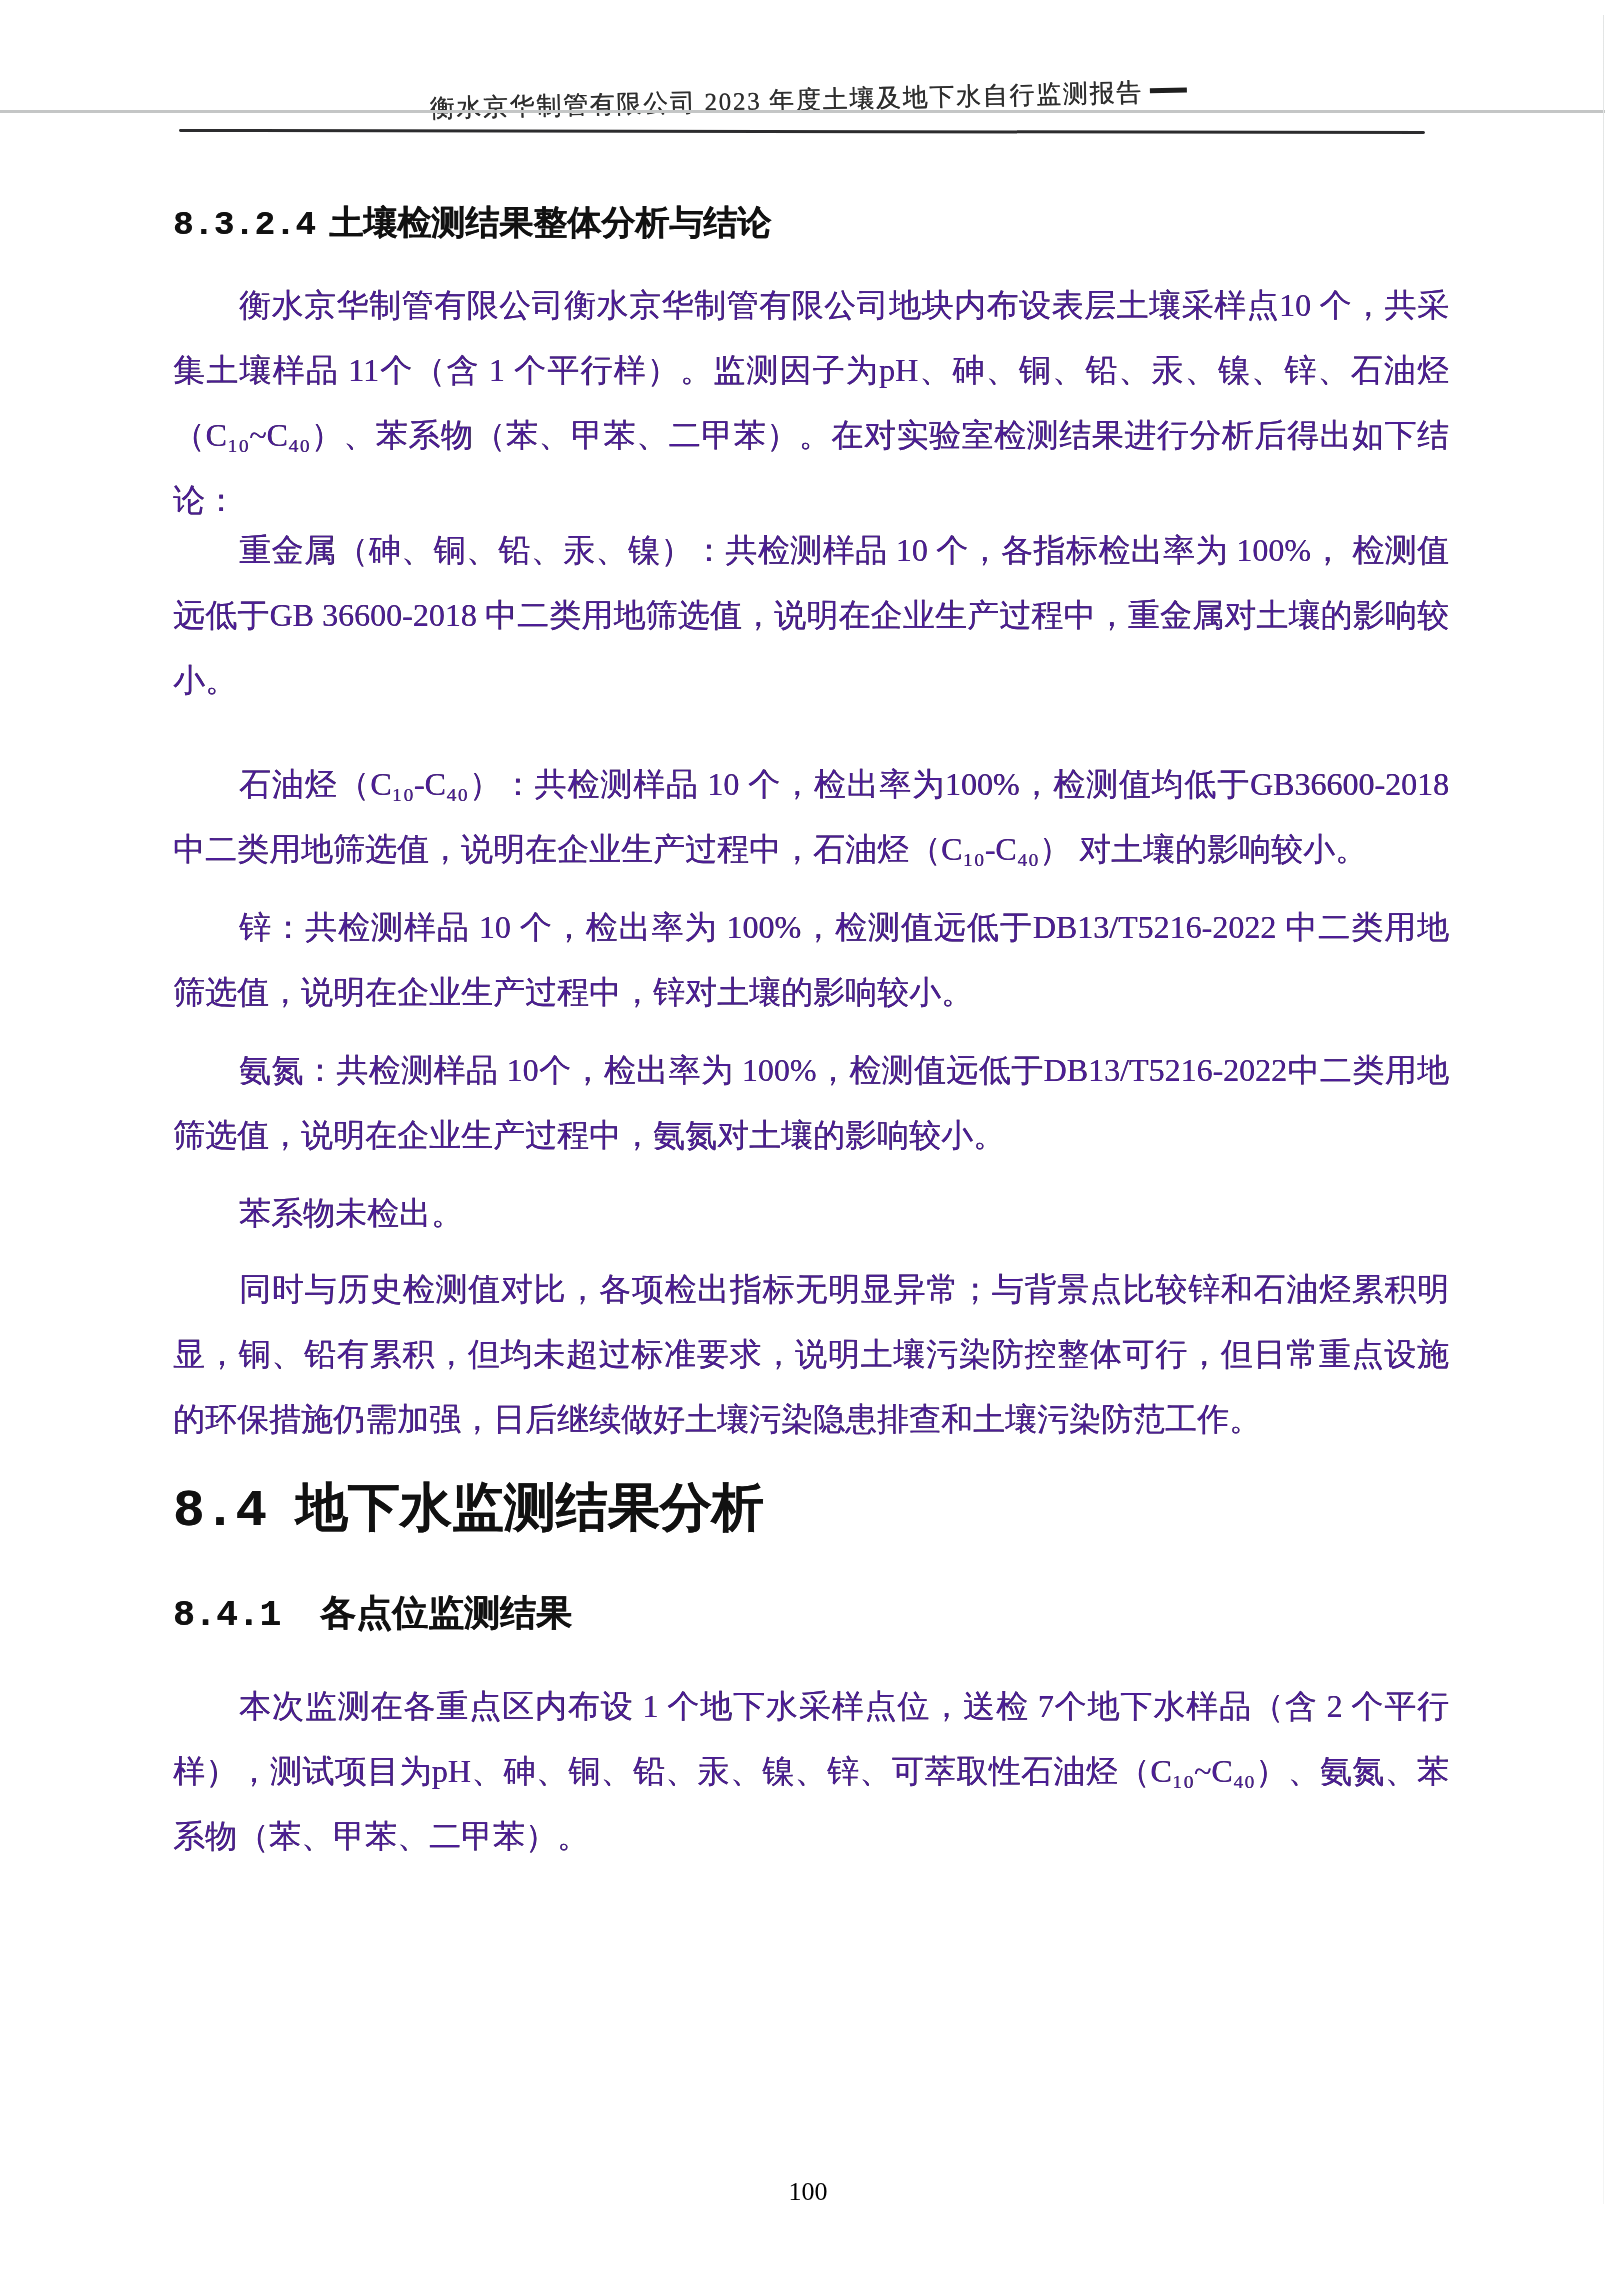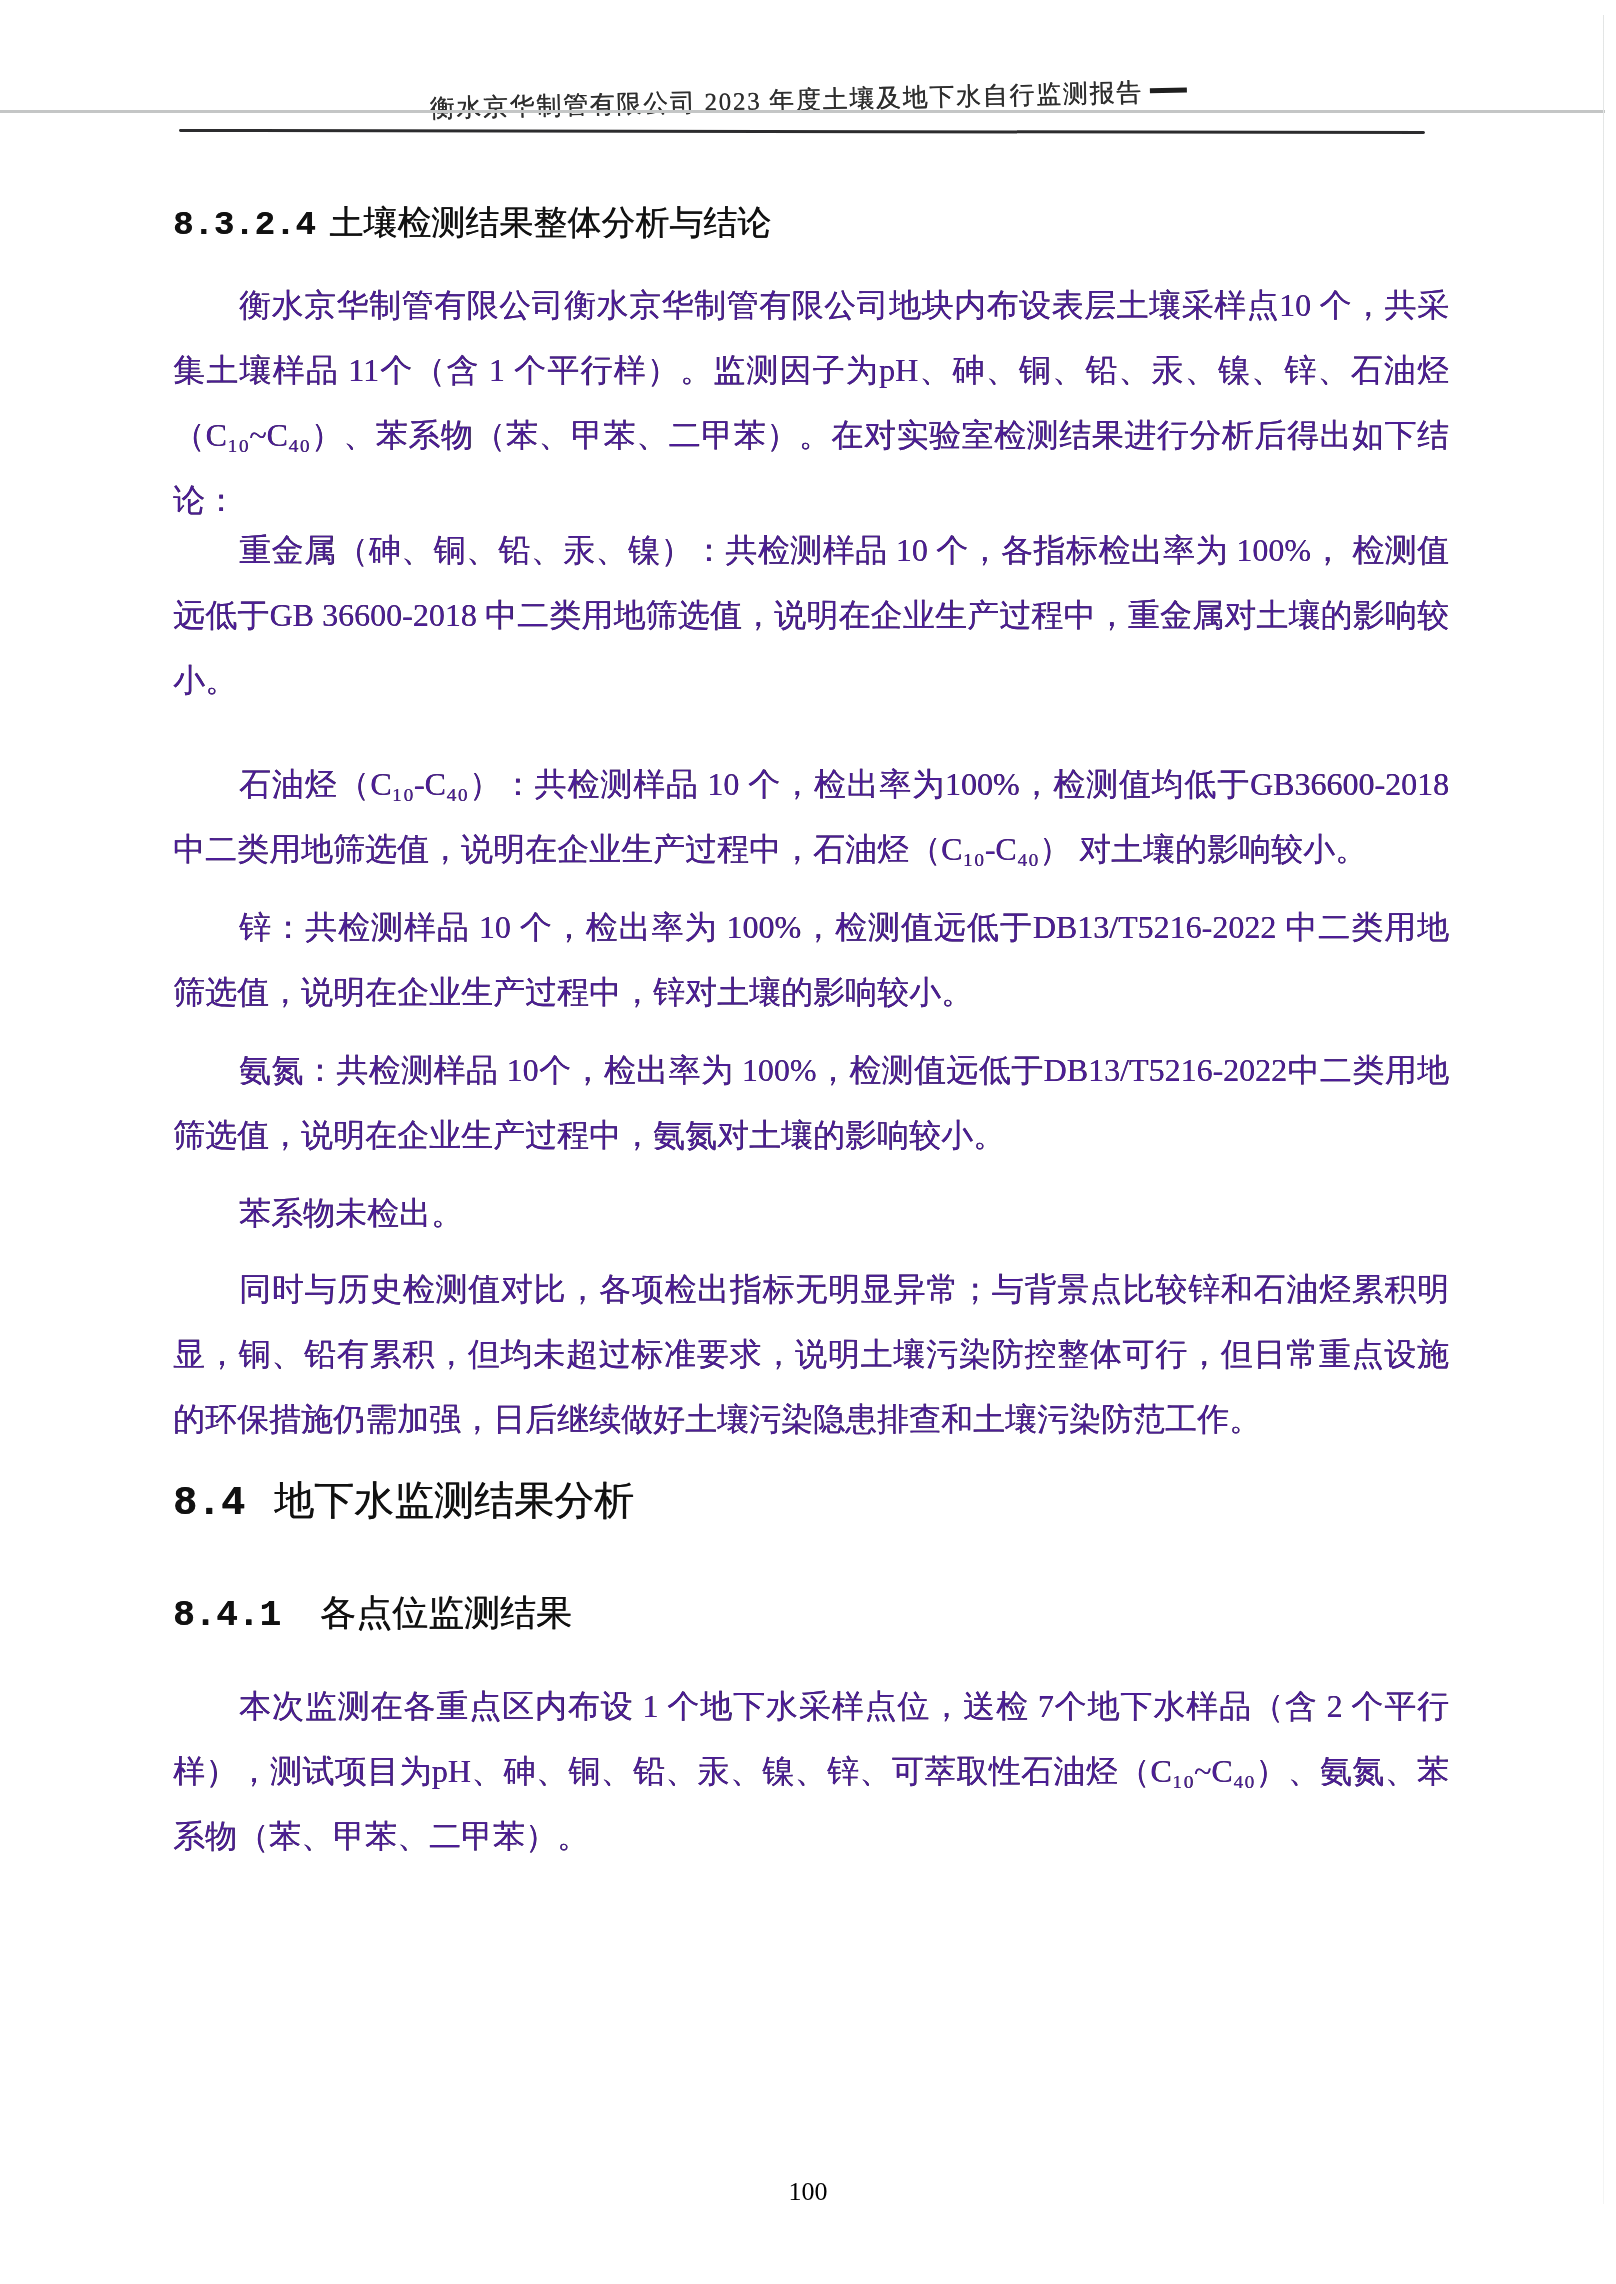--- a/index.html
+++ b/index.html
@@ -74,25 +74,25 @@
     white-space: nowrap;
     color: #111;
     text-shadow: 0.4px 0.4px 0 #222;
   }
   .h-num {
     font-family: Liberation Mono, monospace;
     font-weight: bold;
   }
   .h-text {
     font-family: "Liberation Sans", "DejaVu Sans", sans-serif;
-    font-weight: normal;
+    font-weight: bold;
   }
   .h4-sec { top: 200px; font-size: 34px; }
   .h4-sec .h-num { margin-right: 13.5px; }
-  .h2-sec { top: 1473px; font-size: 40px; }
+  .h2-sec { top: 1473px; font-size: 52px; }
   .h2-sec .h-num { margin-right: 29px; }
   .h3-sec { top: 1589px; font-size: 36px; }
   .h3-sec .h-num { margin-right: 39px; }
 
   
   .para {
     position: absolute;
     left: 173px;
     width: 1276px;
     font-size: 32px;

